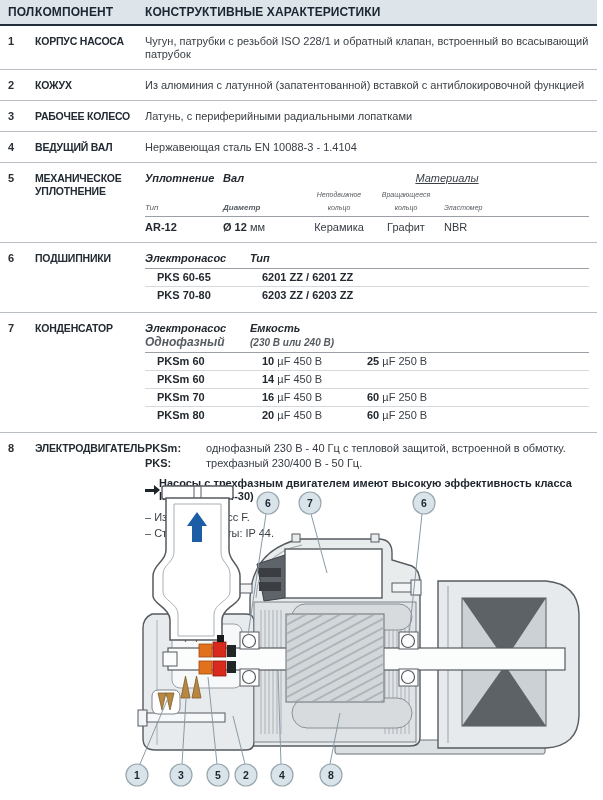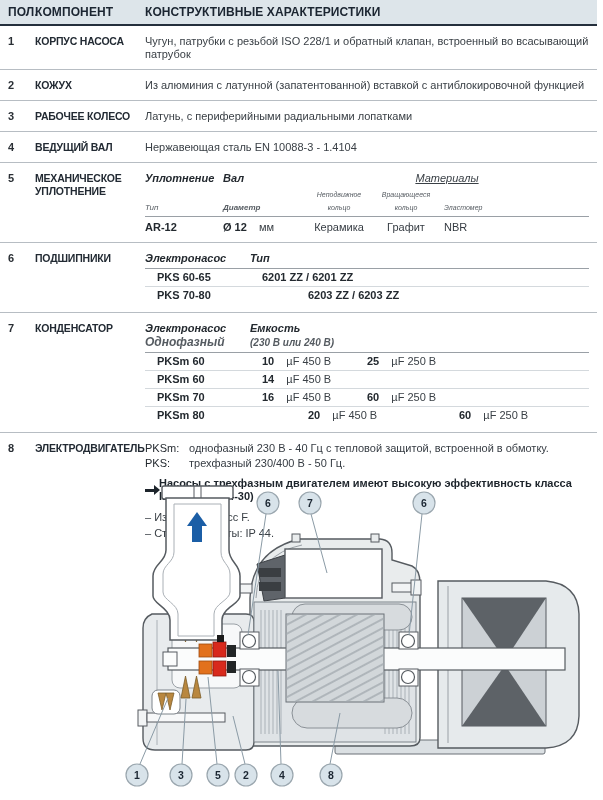--- a/index.html
+++ b/index.html
@@ -20,33 +20,33 @@
 
   
   .sealgrid{display:grid;grid-template-columns:78px 82px 68px 66px 1fr;align-items:end;}
   .it-b{font-style:italic;font-weight:bold;font-size:11px;color:#23292f;}
   .it{font-style:italic;font-size:11px;color:#3a4046;text-decoration:underline;}
   .tiny{font-style:italic;font-size:7px;color:#555b61;}
   .seal-head2{border-bottom:1px solid #9aa0a6;padding:3px 0 2px;}
   .seal-vals{padding-top:4px;}
   .b{font-weight:bold;color:#23292f;}
   .ctr{text-align:center;}
-  .unit{font-weight:normal;color:#3a4046;margin-left:9px;}
+  .unit{font-weight:normal;color:#3a4046;}
 
   
   .sub2{display:grid;grid-template-columns:105px 1fr;}
   .sub3{display:grid;grid-template-columns:105px 105px 1fr;}
   .subhead{border-bottom:1px solid #9aa0a6;padding-bottom:3px;}
   .subrow{border-bottom:1px solid #d4d9dd;padding:2px 12px;}
-  .subrow:last-child{border-bottom:none;gap:46px;}
+  .subrow:last-child{border-bottom:none;}
   .caphead{padding-bottom:1px;}
 
   
   .m-line{display:flex;margin-bottom:2px;}
-  .m-label{font-weight:normal;color:#23292f;width:44px;flex:none;}
+  .m-label{font-weight:bold;color:#23292f;width:61px;flex:none;}
   .m-note{display:flex;align-items:center;font-weight:bold;color:#1d242b;margin:7px 0 8px;}
   .arrow-icon{display:inline-block;position:relative;width:9px;height:3px;background:#1d242b;margin-right:5px;flex:none;}
   .arrow-icon:after{content:"";position:absolute;right:-6px;top:-3.5px;border-left:6px solid #1d242b;
                     border-top:5px solid transparent;border-bottom:5px solid transparent;}
   .dash{margin-top:3px;color:#3a4046;}
 
   
   .diagram{position:absolute;left:0;top:468px;width:603px;height:332px;}
   svg{display:block;}
 </style>

